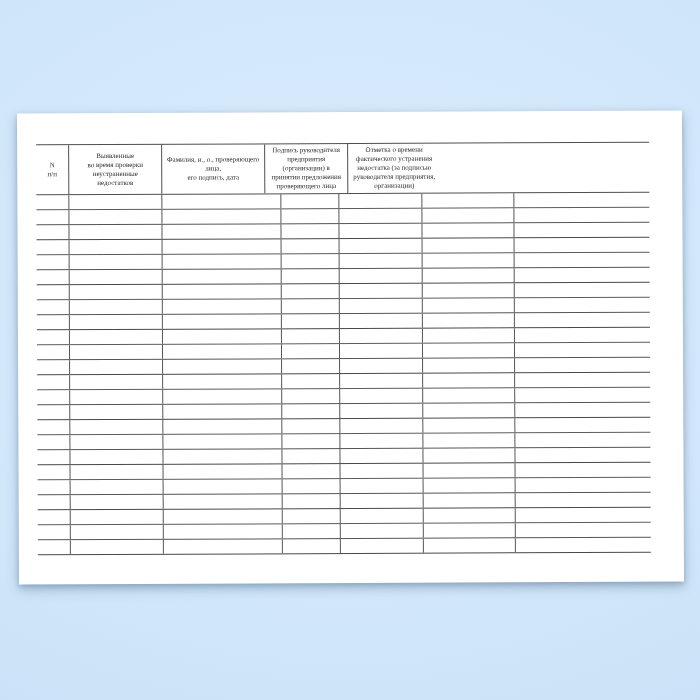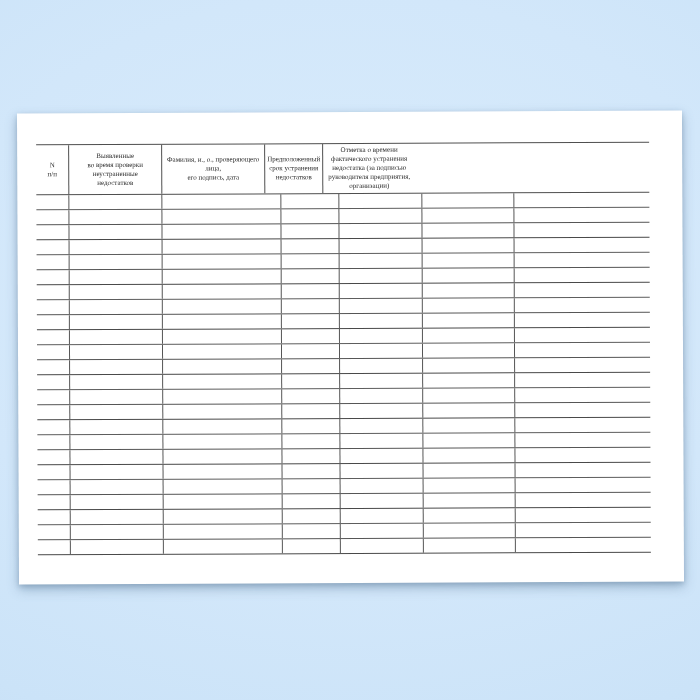--- a/index.html
+++ b/index.html
@@ -79,23 +79,25 @@
     <div class="form-table">
       <div class="thead" id="thead">
           <div class="hcell" style="width: 33px;">N
 п/п</div>
           <div class="hcell" style="width: 93px;">Выявленные
 во время проверки
 неустраненные
 недостатков</div>
           <div class="hcell" style="width: 103px;">Фамилия, и., о., проверяющего лица,
 его подпись, дата</div>
-          <div class="hcell" style="width: 58px;">Предположенный
-срок устранения
-недостатков</div>
+          <div class="hcell" style="width: 83px;">Подпись руководителя
+предприятия
+(организации) в
+принятии предложения
+проверяющего лица</div>
           <div class="hcell" style="width: 92px;">Отметка о времени
 фактического устранения
 недостатка (за подписью
 руководителя предприятия,
 организации)</div>
         </div>
       <div class="tbody" id="tbody">
           <div class="trow">
             <div class="bcell" style="width: 33px;"></div>
             <div class="bcell" style="width: 93px;"></div>

